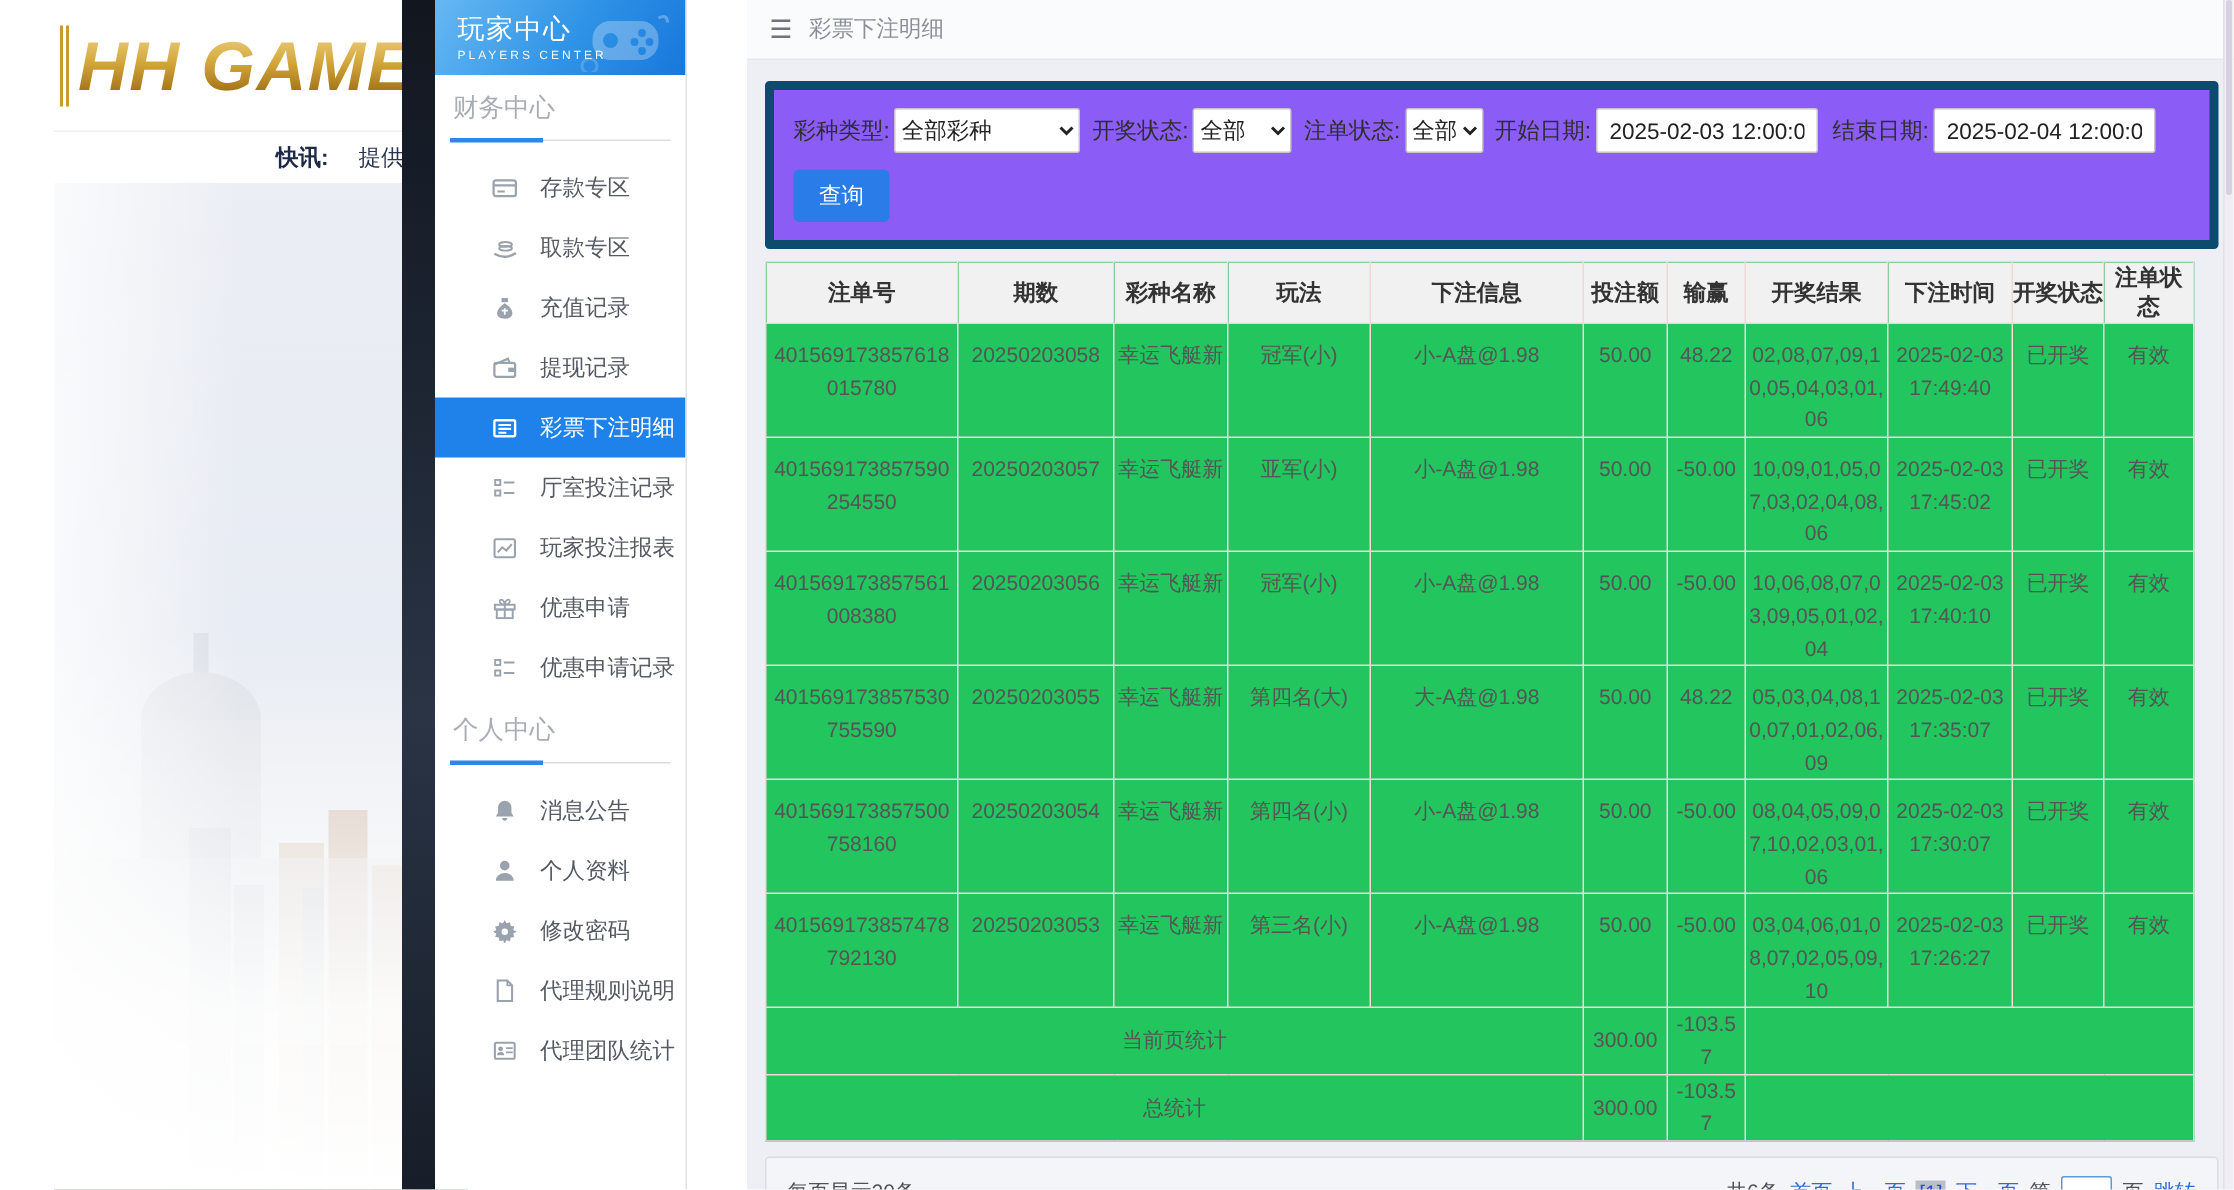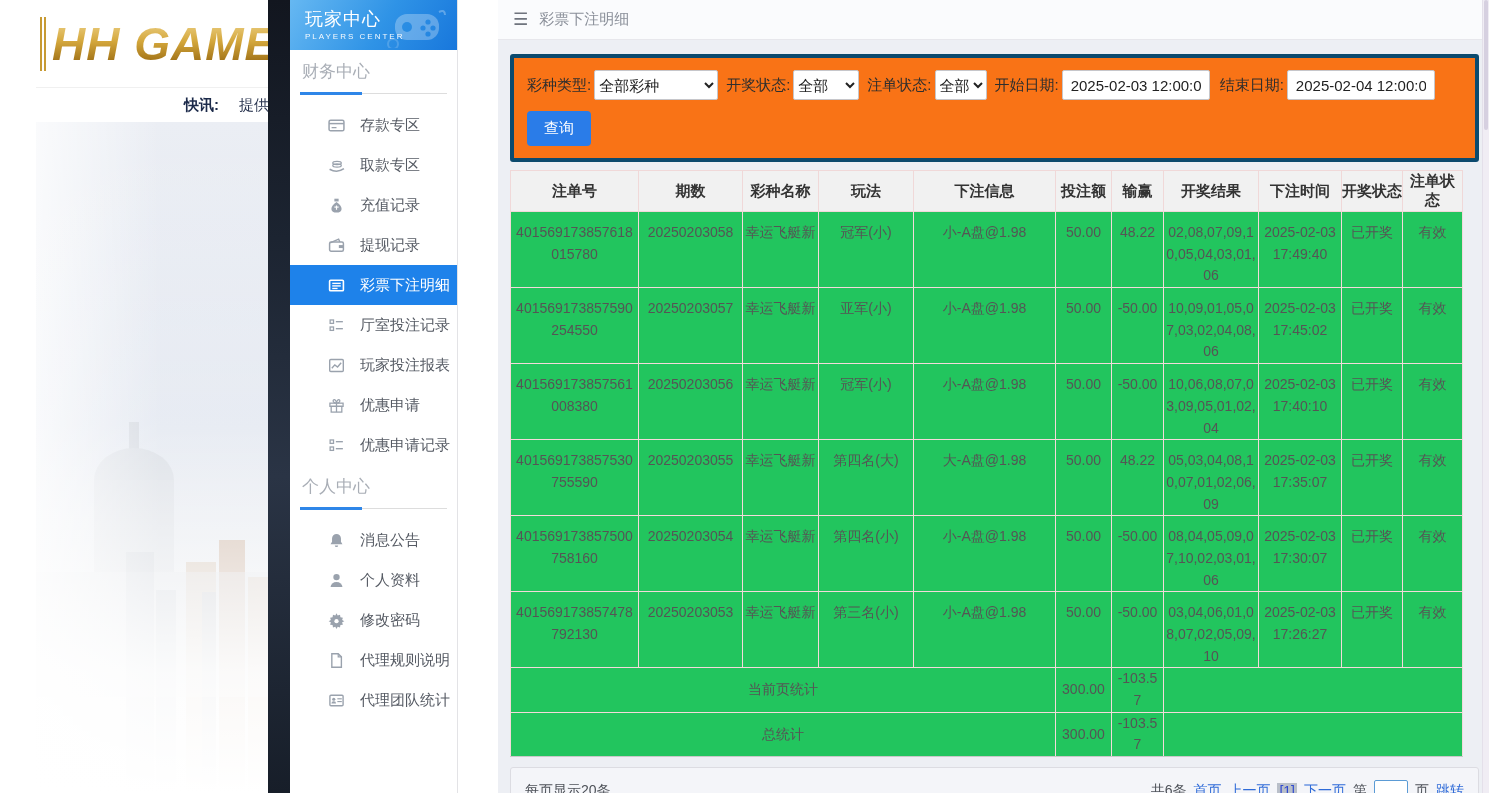--- a/index.html
+++ b/index.html
@@ -49,21 +49,21 @@
   .sb-item.active .sb-icon { color:#fff; }
   .sb-chev { position:absolute; right:14px; font-size:17px; line-height:1; color:#fff; }
 
   
   .content { position:absolute; left:498px; top:0; right:0; bottom:0; background:#edeff4; }
   .topbar { height:40px; background:#fafbfd; border-bottom:1px solid #e7e7ec; display:flex; align-items:center;
     gap:11px; padding-left:15px; }
   .hamburger { font-size:17px; color:#6f747e; }
   .page-title { font-size:15px; color:#8a8f99; }
 
-  .filter-card { margin:14px 10px 0 12px; background:#f97316; border:4px solid #0c4a6e; border-radius:3px;
+  .filter-card { margin:14px 10px 0 12px; background:#8b5cf6; border:6px solid #0c4a6e; border-radius:3px;
     padding:12px 13px 12px; }
   .filter-row { display:flex; align-items:center; flex-wrap:wrap; font-size:15px; color:#2e2e2e; }
   .filter-row label { margin-right:3px; white-space:nowrap; }
   .filter-row select { height:30px; border:1px solid #c6c6ca; border-radius:2px; background:#fff;
     font-size:15px; color:#222; margin-right:8px; font-family:inherit; }
   .sel-lottery { width:124px; }
   .sel-draw { width:66px; }
   .sel-order { width:52px; }
   .filter-row input.date { height:30px; width:148px; border:1px solid #c6c6ca; border-radius:2px;
     font-size:15px; color:#222; padding:0 8px; margin-right:10px; font-family:inherit; }

